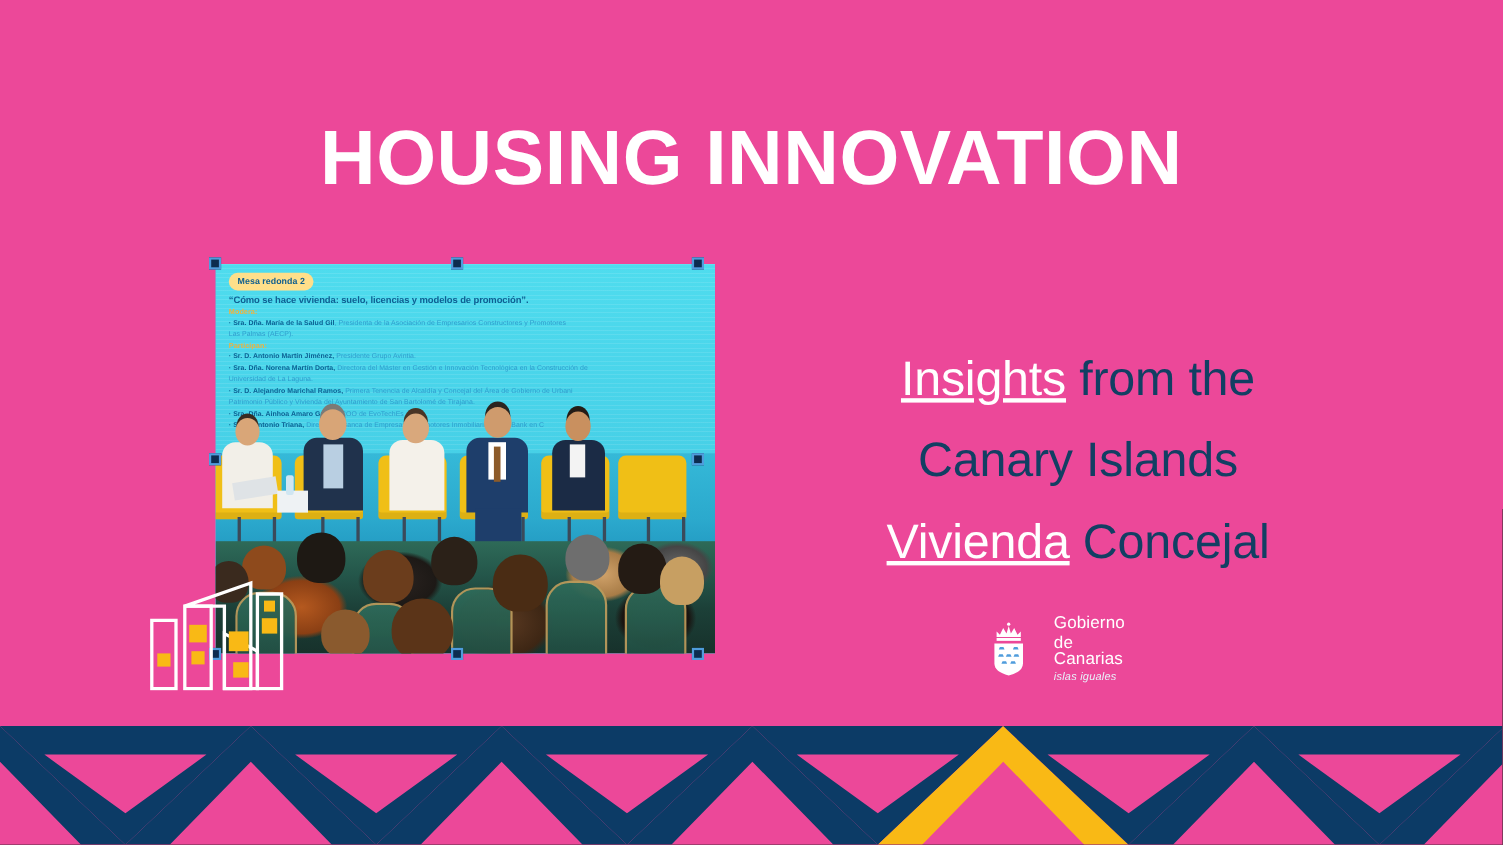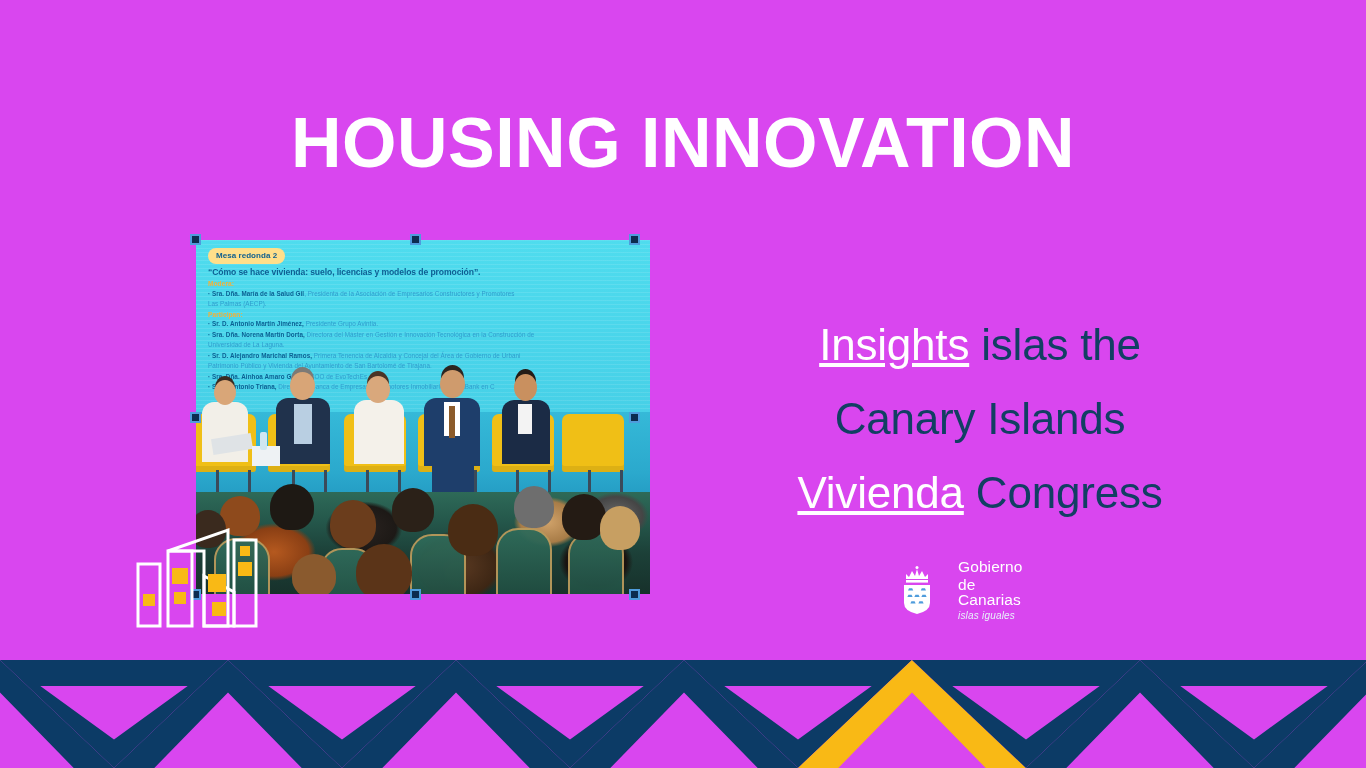--- a/index.html
+++ b/index.html
@@ -5,21 +5,21 @@
   html, body {
     margin: 0;
     padding: 0;
     background: #2d2d2d;
   }
   #slide {
     position: relative;
     width: 1366px;
     height: 768px;
     overflow: hidden;
-    background: #d946ef;
+    background: #ec4899;
     font-family: "Liberation Sans", sans-serif;
     -webkit-font-smoothing: antialiased;
   }
 
   
   #title {
     position: absolute;
     left: 0;
     top: 108px;
     width: 1366px;
@@ -347,23 +347,23 @@
     <div class="handle" style="left:214px;  top:-6px;"></div>
     <div class="handle" style="left:433px;  top:-6px;"></div>
     <div class="handle" style="left:-6px;   top:172px;"></div>
     <div class="handle" style="left:433px;  top:172px;"></div>
     <div class="handle" style="left:-6px;   top:349px;"></div>
     <div class="handle" style="left:214px;  top:349px;"></div>
     <div class="handle" style="left:433px;  top:349px;"></div>
   </div>
 
   <div id="subtitle">
-    <div><span class="hl">Insights</span><span> islas the</span></div>
+    <div><span class="hl">Insights</span><span> from the</span></div>
     <div>Canary Islands</div>
-    <div><span class="hl">Vivienda</span><span> Congress</span></div>
+    <div><span class="hl">Vivienda</span><span> Concejal</span></div>
   </div>
 
   <div id="building-icon">
     <svg viewBox="0 0 150 110" width="150" height="110" fill="none">
 
       <path d="M22 46 L22 108 L44 108 L44 46 Z" stroke="#ffffff" stroke-width="3"></path>
 
       <path d="M52 33 L52 108 L76 108 L76 33 Z" stroke="#ffffff" stroke-width="3"></path>
 
       <path d="M52 33 L112 12 L112 108 L88 108 L88 33 Z" stroke="#ffffff" stroke-width="3"></path>

